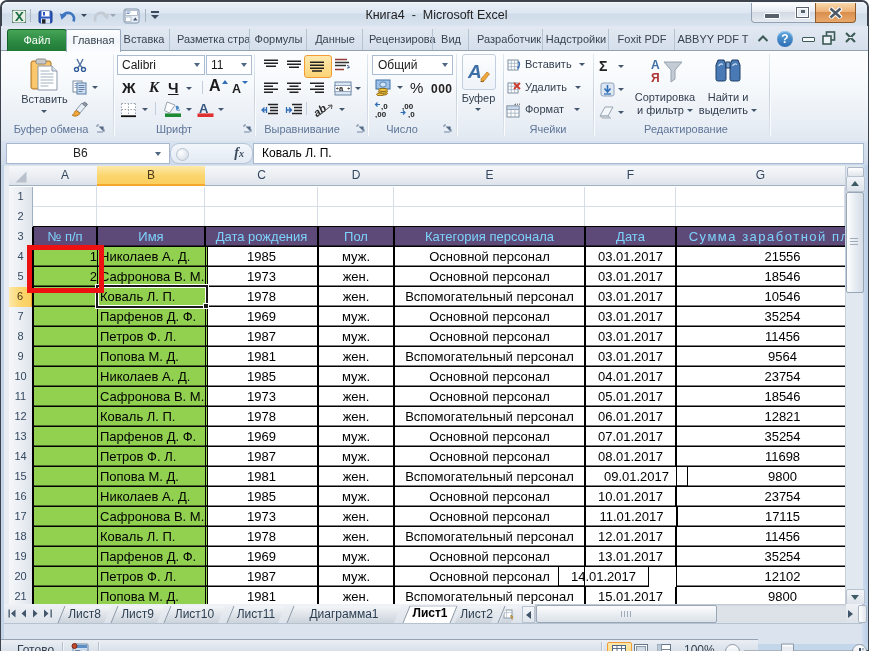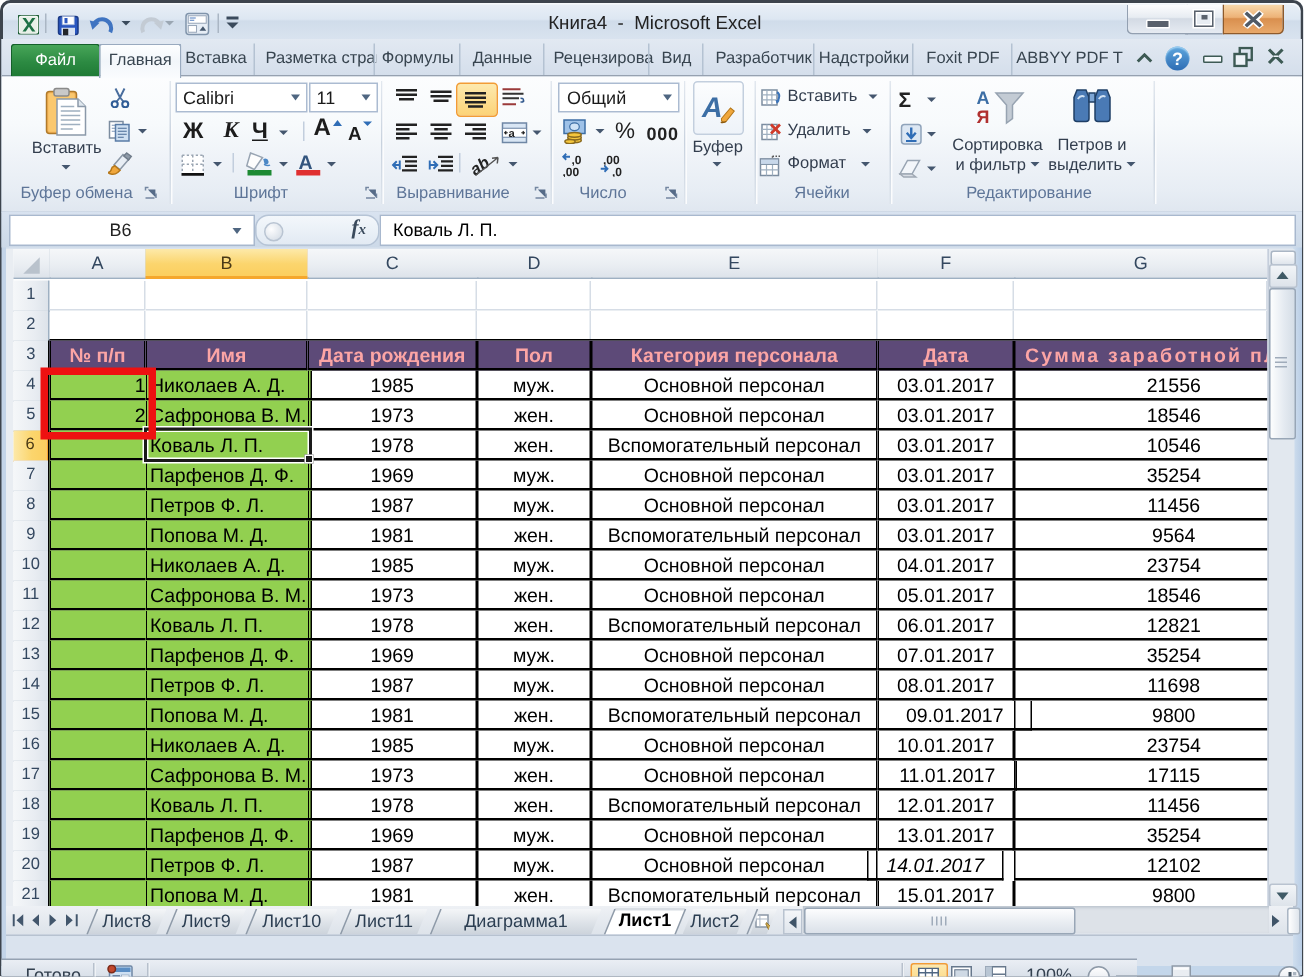--- a/index.html
+++ b/index.html
@@ -39,21 +39,21 @@
 
 #sheet{left:4px;top:166px;width:841px;height:438px;background:#fff;overflow:hidden;}
 .colhead{position:absolute;top:0;height:19px;background:linear-gradient(180deg,#f5f7f9,#e9edf2 60%,#dde3ea);border-right:1px solid #b2bfce;border-bottom:1px solid #9eb0c2;text-align:center;font-size:12px;line-height:19px;color:#33475f;}
 .rowhead{position:absolute;left:5px;width:23px;background:linear-gradient(90deg,#f5f7f9,#e9edf2 60%,#dde3ea);border-right:1px solid #9eb0c2;border-bottom:1px solid #b2bfce;text-align:center;font-size:11px;color:#33475f;}
 .colhead.sel{background:linear-gradient(180deg,#fde9a9,#fbd56d 55%,#fbcf5f);border-bottom:2px solid #f5a72d;border-right:1px solid #e3a83e;height:18px;color:#4a3a17;}
 .rowhead.sel{background:linear-gradient(90deg,#fde9a9,#fbd56d 55%,#fbcf5f);border-right:2px solid #f5a72d;border-bottom:1px solid #e3a83e;width:22px;color:#4a3a17;}
 .cell{position:absolute;font-size:13px;color:#000;white-space:nowrap;overflow:hidden;line-height:19px;}
 .gl{box-shadow:inset -1px -1px 0 #d6dde6;}
 .tb{box-shadow:inset 0 -1.6px 0 #000, inset -1px 0 0 #000, inset 1px 0 0 #000, inset 0 1px 0 rgba(0,0,0,.0);}
 .green{background:#92d050;}
-.hdr{background:#5d4a78;color:#fca5a5;font-weight:bold;text-align:center;}
+.hdr{background:#5d4a78;color:#7dd3fc;font-weight:normal;text-align:center;}
 .ctr{text-align:center;}
 .rgt{text-align:right;padding-right:3px;}
 .lft{text-align:left;padding-left:3px;}
 
 #vscroll{left:845px;top:166px;width:17px;height:438px;background:#e2e8ef;border-left:1px solid #c5cedb;}
 
 #tabbar{left:4px;top:604px;width:858px;height:19px;background:linear-gradient(180deg,#eef1f5,#dde3ea);border-bottom:1px solid #b7c2d0;}
 .stab{position:absolute;top:2px;height:17px;line-height:16px;font-size:12px;color:#2c3e52;text-align:center;background:linear-gradient(180deg,#f4f6f8,#dde2e8 55%,#ccd3db);clip-path:polygon(7px 0,100% 0,calc(100% - 7px) 100%,0 100%);}
 .stab.active{background:#fff;font-weight:bold;color:#000;z-index:3;top:1px;height:18px;box-shadow:inset 0 2px 0 #d8dde3;}
 
@@ -363,21 +363,21 @@
   <div class="ab rbtxt" style="left:626px;top:40px;width:76px;text-align:center;font-size:11px;">Сортировка</div>
   <div class="ab rbtxt" style="left:626px;top:53px;width:76px;text-align:center;font-size:11px;">и фильтр <span style="display:inline-block;width:0;height:0;border-left:3px solid transparent;border-right:3px solid transparent;border-top:3.5px solid #44566e;vertical-align:2px"></span></div>
   <svg class="ab" style="left:712px;top:7px" width="30" height="25" viewBox="0 0 30 25">
     <g stroke="#1f3f66" stroke-width="1">
         <path d="M5 2 h6 l2 5 v14 a2 2 0 0 1 -2 2 h-6 a2 2 0 0 1 -2 -2 v-14 Z" fill="#4a7ab5"></path>
         <path d="M25 2 h-6 l-2 5 v14 a2 2 0 0 0 2 2 h6 a2 2 0 0 0 2 -2 v-14 Z" fill="#4a7ab5"></path>
         <rect x="13" y="4" width="4" height="6" fill="#7ea6d4"></rect>
       </g>
       <path d="M5.5 8 q2 -3 4.5 -1.5 M19.5 8 q2 -3 4.5 -1.5" stroke="#cfe0f2" stroke-width="1.2" fill="none"></path>
   </svg>
-  <div class="ab rbtxt" style="left:692px;top:40px;width:70px;text-align:center;font-size:11px;">Петров и</div>
+  <div class="ab rbtxt" style="left:692px;top:40px;width:70px;text-align:center;font-size:11px;">Найти и</div>
   <div class="ab rbtxt" style="left:692px;top:53px;width:70px;text-align:center;font-size:11px;">выделить <span style="display:inline-block;width:0;height:0;border-left:3px solid transparent;border-right:3px solid transparent;border-top:3.5px solid #44566e;vertical-align:2px"></span></div>
   <div class="glabel" style="left:630px;width:110px;">Редактирование</div>
 </div>
 <div id="fxbar" class="ab">
   <div id="namebox">
       <span style="position:absolute;left:66px;top:2px;">В6</span>
       <div class="cmbarr" style="left:148px;top:8px"></div>
     </div>
   <div id="fxpill">
       <div style="position:absolute;left:5px;top:4px;width:11px;height:11px;border-radius:50%;background:radial-gradient(circle at 35% 35%,#fdfdfe,#cfd8e2);border:1px solid #b9c4d2;"></div>
@@ -551,21 +551,21 @@
 <div class="cell tb ctr" style="left:201px;top:381px;width:113px;height:20px;">1969</div>
 <div class="cell tb ctr" style="left:314px;top:381px;width:76px;height:20px;">муж.</div>
 <div class="cell tb ctr" style="left:390px;top:381px;width:191px;height:20px;">Основной персонал</div>
 <div class="cell tb ctr" style="left:581px;top:381px;width:91px;height:20px;">13.01.2017</div>
 <div class="cell tb ctr" style="left:672px;top:381px;width:213px;height:20px;">35254</div>
 <div class="cell tb rgt green" style="left:29px;top:401px;width:64px;height:20px;"></div>
 <div class="cell tb lft green" style="left:93px;top:401px;width:108px;height:20px;">Петров Ф. Л.</div>
 <div class="cell tb ctr" style="left:201px;top:401px;width:113px;height:20px;">1987</div>
 <div class="cell tb ctr" style="left:314px;top:401px;width:76px;height:20px;">муж.</div>
 <div class="cell tb ctr" style="left:390px;top:401px;width:191px;height:20px;">Основной персонал</div>
-<div class="cell tb ctr" style="left:574px;top:401px;width:91px;height:20px;font-style:italic;">14.01.2017</div>
+<div class="cell tb ctr" style="left:554px;top:401px;width:91px;height:20px;">14.01.2017</div>
 <div class="cell tb ctr" style="left:672px;top:401px;width:213px;height:20px;">12102</div>
 <div class="cell tb rgt green" style="left:29px;top:421px;width:64px;height:20px;"></div>
 <div class="cell tb lft green" style="left:93px;top:421px;width:108px;height:20px;">Попова М. Д.</div>
 <div class="cell tb ctr" style="left:201px;top:421px;width:113px;height:20px;">1981</div>
 <div class="cell tb ctr" style="left:314px;top:421px;width:76px;height:20px;">жен.</div>
 <div class="cell tb ctr" style="left:390px;top:421px;width:191px;height:20px;">Вспомогательный персонал</div>
 <div class="cell tb ctr" style="left:581px;top:421px;width:91px;height:20px;">15.01.2017</div>
 <div class="cell tb ctr" style="left:672px;top:421px;width:213px;height:20px;">9800</div>
 <div style="position:absolute;left:29px;top:60px;width:856px;height:1px;background:#000;"></div>
 <div style="position:absolute;left:28px;top:61px;width:1px;height:380px;background:#000;"></div>

